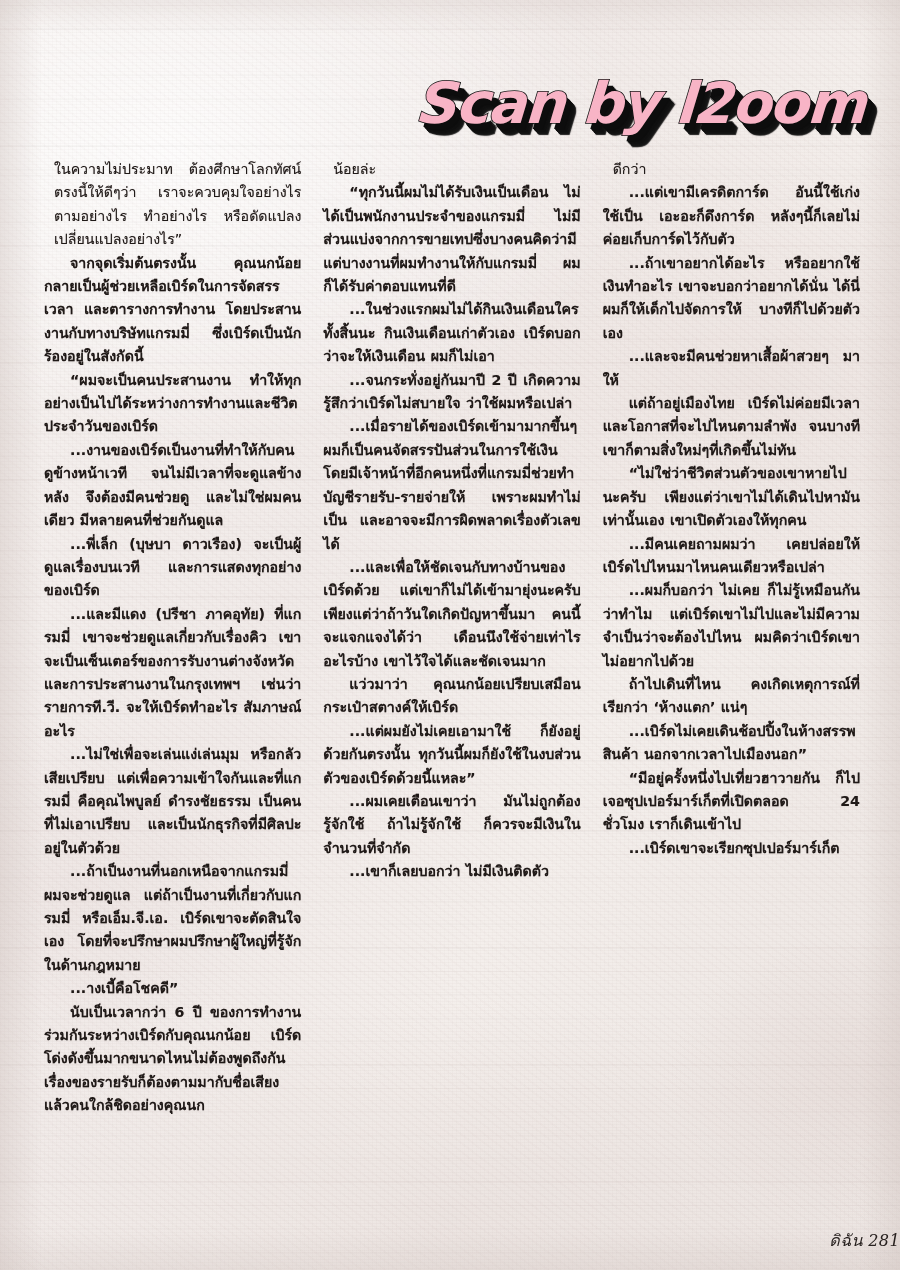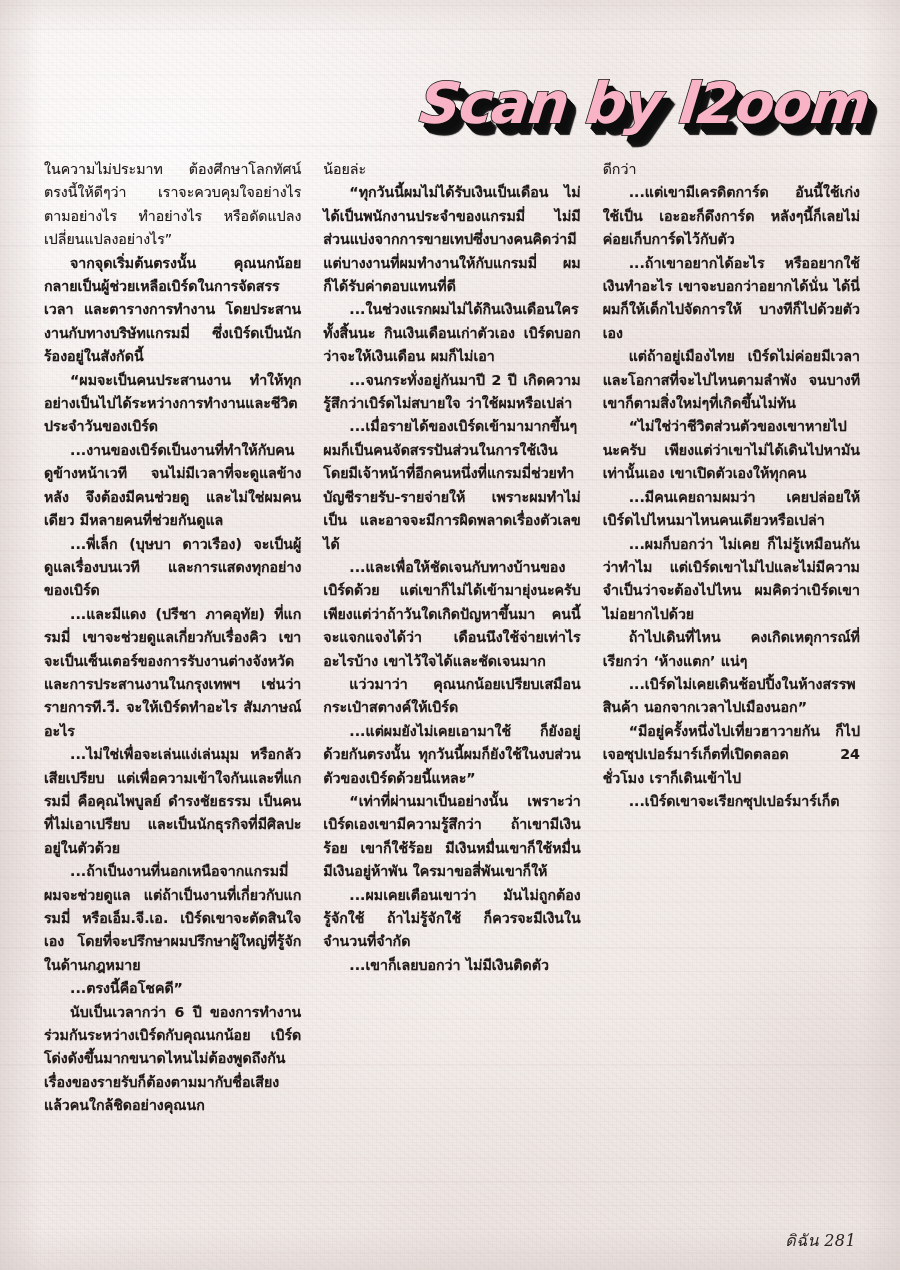--- a/index.html
+++ b/index.html
@@ -92,34 +92,33 @@
     font-family:"DejaVu Sans", sans-serif;
     font-size:14.2px;
     line-height:23.4px;
     text-align:justify;
     text-justify:inter-word;
     word-spacing:.5px;
     color:#231d1b;
     text-shadow:0 0 .7px rgba(60,45,42,.45);
   }
   .col p.ind{ text-indent:26px;font-weight:bold; }
-  .col p.noind{ text-indent:0; }
+  .col p.noind{ text-indent:0;margin-left:10px; }
 
   
   #columns, #footer{
     filter:contrast(1.04) saturate(.9);
   }
 
   
   #footer{
     position:absolute;
     left:0; top:1228px;
     width:900px;
     text-align:right;
-    padding-right:44px;
     box-sizing:border-box;
     z-index:5;
   }
   #footer .folio{
     font-family:"DejaVu Serif", serif;
     font-style:italic;
     font-size:16px;
     color:#2c2523;
     letter-spacing:.4px;
   }
@@ -149,40 +148,40 @@
   <div id="columns">
     <div class="col" id="col1">
         <p class="noind">ในความไม่ประมาท ต้องศึกษาโลกทัศน์ตรงนี้ให้ดีๆว่า เราจะควบคุมใจอย่างไร ตามอย่างไร ทำอย่างไร หรือดัดแปลงเปลี่ยนแปลงอย่างไร”</p>
         <p class="ind">จากจุดเริ่มต้นตรงนั้น คุณนกน้อยกลายเป็นผู้ช่วยเหลือเบิร์ดในการจัดสรรเวลา และตารางการทำงาน โดยประสานงานกับทางบริษัทแกรมมี่ ซึ่งเบิร์ดเป็นนักร้องอยู่ในสังกัดนี้</p>
         <p class="ind">“ผมจะเป็นคนประสานงาน ทำให้ทุกอย่างเป็นไปได้ระหว่างการทำงานและชีวิตประจำวันของเบิร์ด</p>
         <p class="ind">...งานของเบิร์ดเป็นงานที่ทำให้กับคนดูข้างหน้าเวที จนไม่มีเวลาที่จะดูแลข้างหลัง จึงต้องมีคนช่วยดู และไม่ใช่ผมคนเดียว มีหลายคนที่ช่วยกันดูแล</p>
         <p class="ind">...พี่เล็ก (บุษบา ดาวเรือง) จะเป็นผู้ดูแลเรื่องบนเวที และการแสดงทุกอย่างของเบิร์ด</p>
         <p class="ind">...และมีแดง (ปรีชา ภาคอุทัย) ที่แกรมมี่ เขาจะช่วยดูแลเกี่ยวกับเรื่องคิว เขาจะเป็นเซ็นเตอร์ของการรับงานต่างจังหวัด และการประสานงานในกรุงเทพฯ เช่นว่ารายการที.วี. จะให้เบิร์ดทำอะไร สัมภาษณ์อะไร</p>
         <p class="ind">...ไม่ใช่เพื่อจะเล่นแง่เล่นมุม หรือกลัวเสียเปรียบ แต่เพื่อความเข้าใจกันและที่แกรมมี่ คือคุณไพบูลย์ ดำรงชัยธรรม เป็นคนที่ไม่เอาเปรียบ และเป็นนักธุรกิจที่มีศิลปะอยู่ในตัวด้วย</p>
         <p class="ind">...ถ้าเป็นงานที่นอกเหนือจากแกรมมี่ ผมจะช่วยดูแล แต่ถ้าเป็นงานที่เกี่ยวกับแกรมมี่ หรือเอ็ม.จี.เอ. เบิร์ดเขาจะตัดสินใจเอง โดยที่จะปรึกษาผมปรึกษาผู้ใหญ่ที่รู้จักในด้านกฎหมาย</p>
-        <p class="ind">...ตรงนี้คือโชคดี”</p>
+        <p class="ind">...างเบี้คือโชคดี”</p>
         <p class="ind">นับเป็นเวลากว่า 6 ปี ของการทำงานร่วมกันระหว่างเบิร์ดกับคุณนกน้อย เบิร์ดโด่งดังขึ้นมากขนาดไหนไม่ต้องพูดถึงกัน เรื่องของรายรับก็ต้องตามมากับชื่อเสียง แล้วคนใกล้ชิดอย่างคุณนก</p>
       </div>
     <div class="col" id="col2">
         <p class="noind">น้อยล่ะ</p>
         <p class="ind">“ทุกวันนี้ผมไม่ได้รับเงินเป็นเดือน ไม่ได้เป็นพนักงานประจำของแกรมมี่ ไม่มีส่วนแบ่งจากการขายเทปซึ่งบางคนคิดว่ามี แต่บางงานที่ผมทำงานให้กับแกรมมี่ ผมก็ได้รับค่าตอบแทนที่ดี</p>
         <p class="ind">...ในช่วงแรกผมไม่ได้กินเงินเดือนใครทั้งสิ้นนะ กินเงินเดือนเก่าตัวเอง เบิร์ดบอกว่าจะให้เงินเดือน ผมก็ไม่เอา</p>
         <p class="ind">...จนกระทั่งอยู่กันมาปี 2 ปี เกิดความรู้สึกว่าเบิร์ดไม่สบายใจ ว่าใช้ผมหรือเปล่า</p>
         <p class="ind">...เมื่อรายได้ของเบิร์ดเข้ามามากขึ้นๆ ผมก็เป็นคนจัดสรรปันส่วนในการใช้เงิน โดยมีเจ้าหน้าที่อีกคนหนึ่งที่แกรมมี่ช่วยทำบัญชีรายรับ-รายจ่ายให้ เพราะผมทำไม่เป็น และอาจจะมีการผิดพลาดเรื่องตัวเลขได้</p>
         <p class="ind">...และเพื่อให้ชัดเจนกับทางบ้านของเบิร์ดด้วย แต่เขาก็ไม่ได้เข้ามายุ่งนะครับ เพียงแต่ว่าถ้าวันใดเกิดปัญหาขึ้นมา คนนี้จะแจกแจงได้ว่า เดือนนึงใช้จ่ายเท่าไร อะไรบ้าง เขาไว้ใจได้และชัดเจนมาก</p>
         <p class="ind">แว่วมาว่า คุณนกน้อยเปรียบเสมือนกระเป๋าสตางค์ให้เบิร์ด</p>
         <p class="ind">...แต่ผมยังไม่เคยเอามาใช้ ก็ยังอยู่ด้วยกันตรงนั้น ทุกวันนี้ผมก็ยังใช้ในงบส่วนตัวของเบิร์ดด้วยนี้แหละ”</p>
-        <p class="ind">“เท่าที่ผ่านมาเป็นอย่างนั้น เพราะว่าเบิร์ดเองเขามีความรู้สึกว่า ถ้าเขามีเงินร้อย เขาก็ใช้ร้อย มีเงินหมื่นเขาก็ใช้หมื่น มีเงินอยู่ห้าพัน ใครมาขอสี่พันเขาก็ให้</p>
         <p class="ind">...ผมเคยเตือนเขาว่า มันไม่ถูกต้องรู้จักใช้ ถ้าไม่รู้จักใช้ ก็ควรจะมีเงินในจำนวนที่จำกัด</p>
         <p class="ind">...เขาก็เลยบอกว่า ไม่มีเงินติดตัว</p>
       </div>
     <div class="col" id="col3">
         <p class="noind">ดีกว่า</p>
         <p class="ind">...แต่เขามีเครดิตการ์ด อันนี้ใช้เก่ง ใช้เป็น เอะอะก็ดึงการ์ด หลังๆนี้ก็เลยไม่ค่อยเก็บการ์ดไว้กับตัว</p>
         <p class="ind">...ถ้าเขาอยากได้อะไร หรืออยากใช้เงินทำอะไร เขาจะบอกว่าอยากได้นั่น ได้นี่ ผมก็ให้เด็กไปจัดการให้ บางทีก็ไปด้วยตัวเอง</p>
+        <p class="ind">...และจะมีคนช่วยหาเสื้อผ้าสวยๆ มาให้</p>
         <p class="ind">แต่ถ้าอยู่เมืองไทย เบิร์ดไม่ค่อยมีเวลาและโอกาสที่จะไปไหนตามลำพัง จนบางทีเขาก็ตามสิ่งใหม่ๆที่เกิดขึ้นไม่ทัน</p>
         <p class="ind">“ไม่ใช่ว่าชีวิตส่วนตัวของเขาหายไปนะครับ เพียงแต่ว่าเขาไม่ได้เดินไปหามันเท่านั้นเอง เขาเปิดตัวเองให้ทุกคน</p>
         <p class="ind">...มีคนเคยถามผมว่า เคยปล่อยให้เบิร์ดไปไหนมาไหนคนเดียวหรือเปล่า</p>
         <p class="ind">...ผมก็บอกว่า ไม่เคย ก็ไม่รู้เหมือนกันว่าทำไม แต่เบิร์ดเขาไม่ไปและไม่มีความจำเป็นว่าจะต้องไปไหน ผมคิดว่าเบิร์ดเขาไม่อยากไปด้วย</p>
         <p class="ind">ถ้าไปเดินที่ไหน คงเกิดเหตุการณ์ที่เรียกว่า ‘ห้างแตก’ แน่ๆ</p>
         <p class="ind">...เบิร์ดไม่เคยเดินช้อปปิ้งในห้างสรรพสินค้า นอกจากเวลาไปเมืองนอก”</p>
         <p class="ind">“มีอยู่ครั้งหนึ่งไปเที่ยวฮาวายกัน ก็ไปเจอซุปเปอร์มาร์เก็ตที่เปิดตลอด 24 ชั่วโมง เราก็เดินเข้าไป</p>
         <p class="ind">...เบิร์ดเขาจะเรียกซุปเปอร์มาร์เก็ต</p>
       </div>
   </div>

